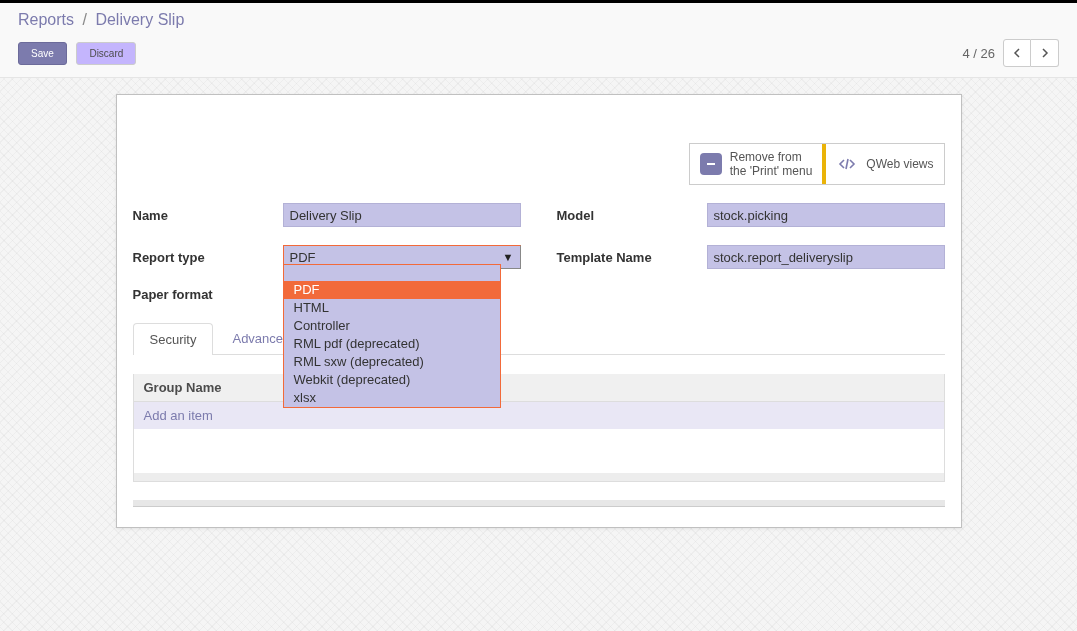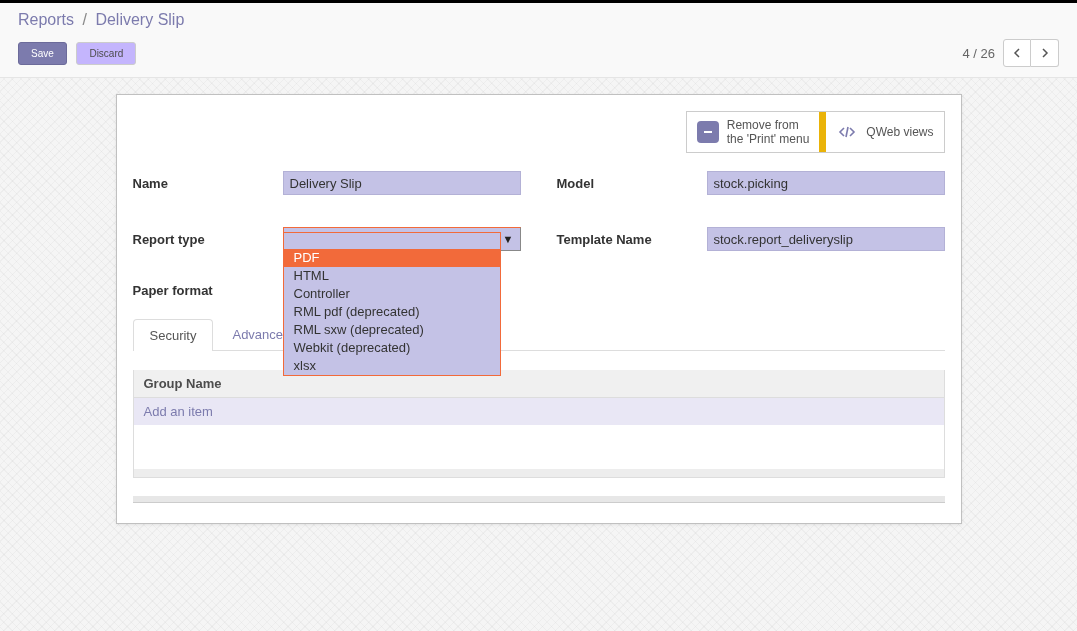--- a/index.html
+++ b/index.html
@@ -38,30 +38,30 @@
     height: calc(631px - 3px - 70px);
     display:flex; justify-content:center; align-items:flex-start;
   }
   .sheet {
     width: 846px; background: #fff; border:1px solid #c0c0c0;
     box-shadow: 0 1px 3px rgba(0,0,0,0.08);
     padding: 16px 16px 10px 16px;
     position: relative;
   }
 
-  .stat-row { display:flex; justify-content:flex-end; margin-bottom: 18px; }
+  .stat-row { display:flex; justify-content:flex-end; margin-bottom: 18px; margin-top: 32px; }
   .stat-box { display: inline-flex; border:1px solid #ccc; }
   .stat-btn { display:flex; align-items:center; gap:8px; padding: 6px 10px; cursor:pointer; }
-  .stat-btn + .stat-btn { border-left: 7px solid #eab308; }
+  .stat-btn + .stat-btn { border-left: 4px solid #eab308; }
   .stat-btn .icon { width:22px; height:22px; border-radius:4px; display:inline-flex; align-items:center; justify-content:center; color:#7c7bad; }
   .stat-btn .icon.filled { background:#7c7bad; color:#fff; }
   .stat-btn .txt { font-size:12px; line-height:14px; color:#555; max-width:110px; }
 
   .form-grid { display:grid; grid-template-columns: 1fr 1fr; column-gap: 36px; margin-bottom: 20px; }
-  .col { display:flex; flex-direction:column; gap: 32px; position: relative; }
+  .col { display:flex; flex-direction:column; gap: 18px; position: relative; }
   .field { display:grid; grid-template-columns: 150px 1fr; align-items: center; }
   .field label { font-weight: 600; color:#333; }
   .txtinput, .selinput, .txtinput-ro {
     height: 24px; padding: 2px 6px; border:1px solid #b3b1d6; background:#c4c2e6; color:#333;
     display:flex; align-items:center; font-size:13px; width: 100%;
   }
   .selinput { justify-content:space-between; border:1px solid #f26a3a; border-right:1px solid #888; border-bottom:1px solid #888; position:relative; }
   .selinput .caret { font-size:11px; color:#222; }
   .txtinput-plain { height: 24px; border:1px solid #ccc; background:#fff; width:100%; padding: 2px 6px; }
 

